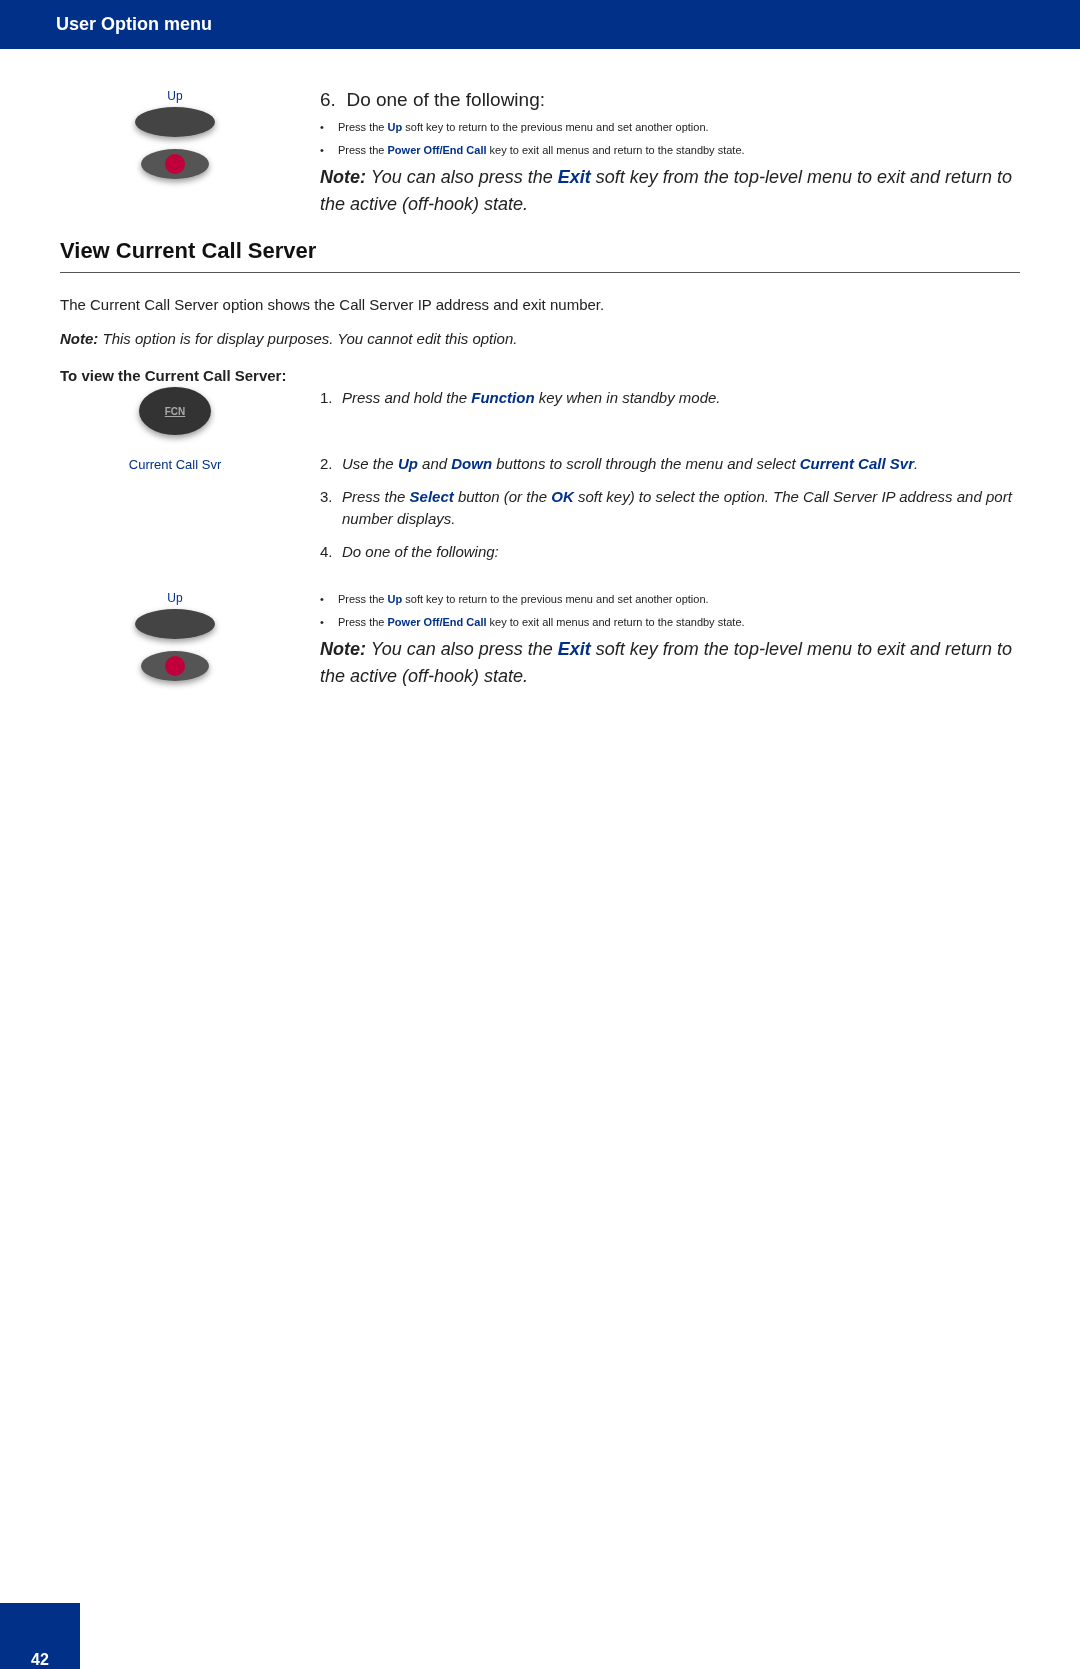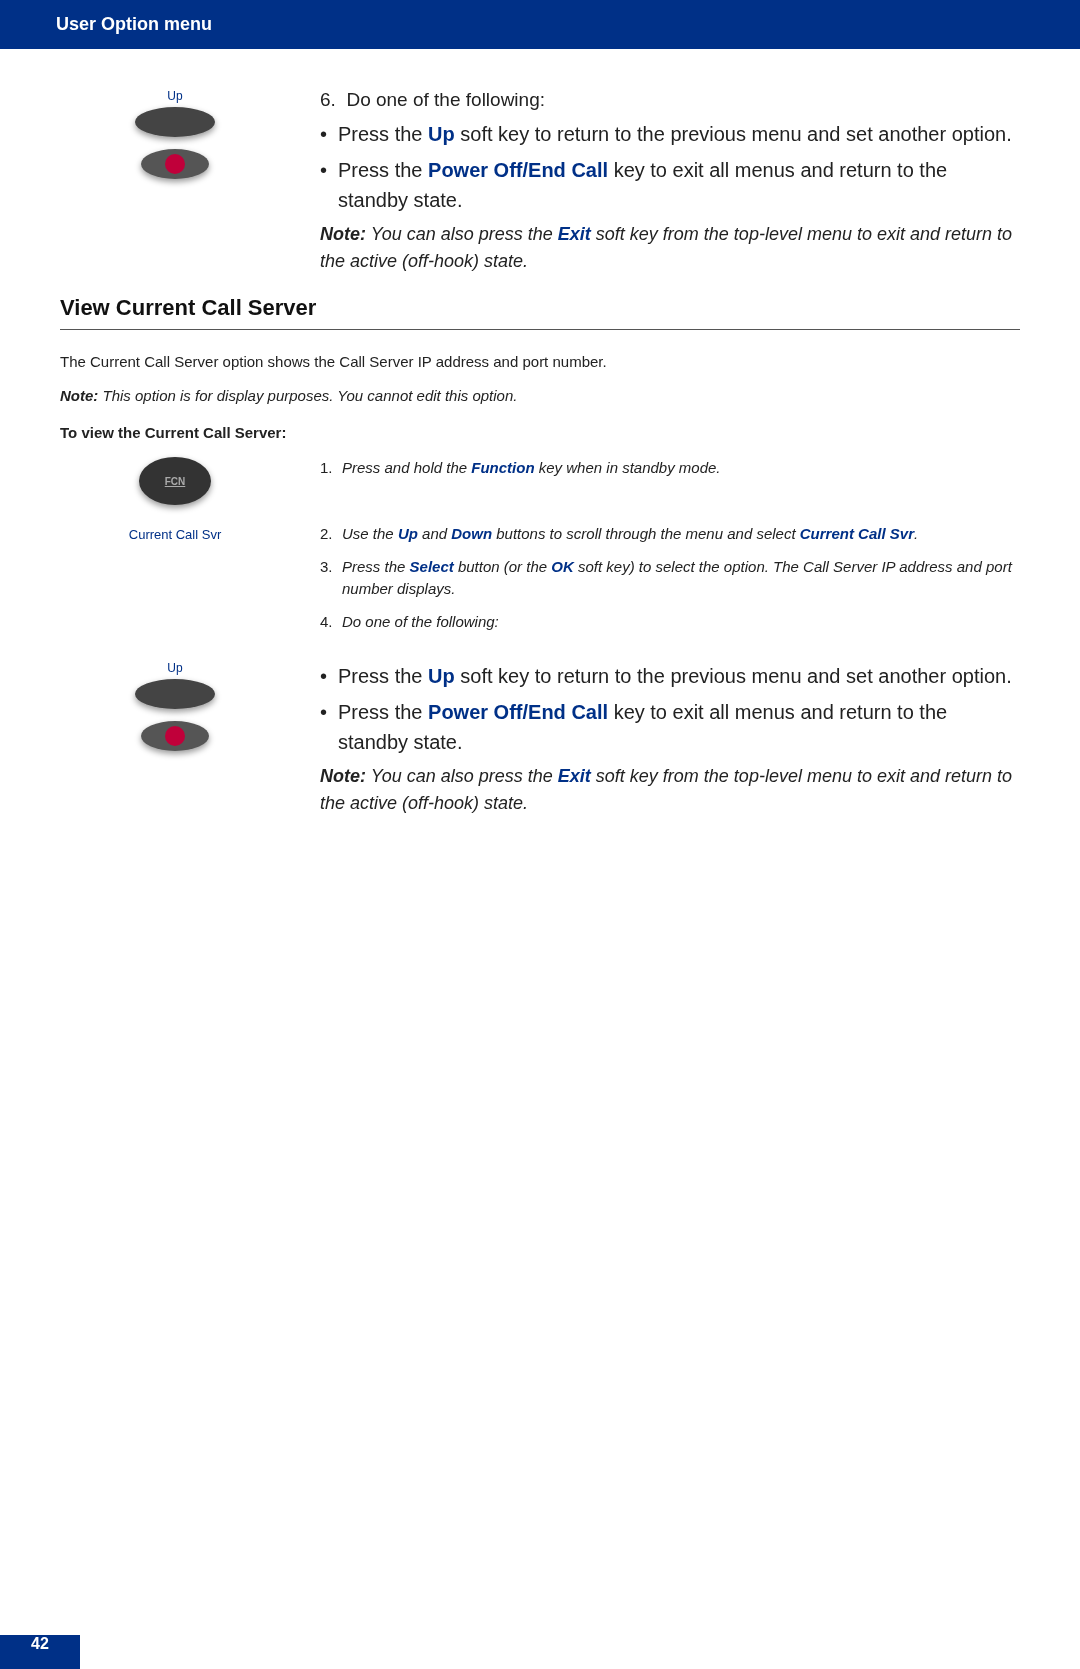--- a/index.html
+++ b/index.html
@@ -56,21 +56,21 @@
       font-size: 19px;
     }
     .bullet-list {
       list-style: none;
       margin-left: 0;
     }
     .bullet-list li {
       padding-left: 18px;
       position: relative;
       margin-bottom: 6px;
-      font-size: 20px;
+      font-size: 11px;
       line-height: 1.5;
     }
     .bullet-list li::before {
       content: "•";
       position: absolute;
       left: 0;
     }
 
     .note-text {
       font-size: 18px;
@@ -91,21 +91,21 @@
 
     .section-intro {
       font-size: 15px;
       line-height: 1.6;
       margin-bottom: 10px;
     }
 
     .subsection-label {
       font-weight: bold;
       font-size: 15px;
-      margin-bottom: 16px;
+      margin-bottom: 3px;
       margin-top: 16px;
     }
 
     
     .blue {
       color: #003087;
       font-weight: bold;
     }
 
     
@@ -169,24 +169,24 @@
       font-size: 13px;
       margin-top: 4px;
     }
 
     
     .page-footer {
       position: absolute;
       bottom: 0;
       left: 0;
       width: 80px;
-      height: 34px;
+      height: 66px;
       background: #003087;
       display: flex;
-      align-items: flex-start;
+      align-items: flex-end;
       justify-content: center;
     }
     .page-number {
       color: #fff;
       font-weight: bold;
       font-size: 16px;
     }
 
     
     .steps-list {
@@ -240,21 +240,21 @@
         </li>
       </ul>
       <p class="note-text">
         <em><strong>Note:</strong> You can also press the <span class="blue">Exit</span> soft key from the top-level menu to exit and return to the active (off-hook) state.</em>
       </p>
     </div>
   </div>
 
   <h2 class="section-heading">View Current Call Server</h2>
 
-  <p class="section-intro">The Current Call Server option shows the Call Server IP address and port number.</p>
+  <p class="section-intro">The Current Call Server option shows the Call Server IP address and exit number.</p>
 
   <p class="section-intro">
     <em><strong>Note:</strong> This option is for display purposes. You cannot edit this option.</em>
   </p>
 
   <p class="subsection-label">To view the Current Call Server:</p>
 
   <div class="instruction-block">
     <div class="instruction-images">
       <div class="btn-fcn">

